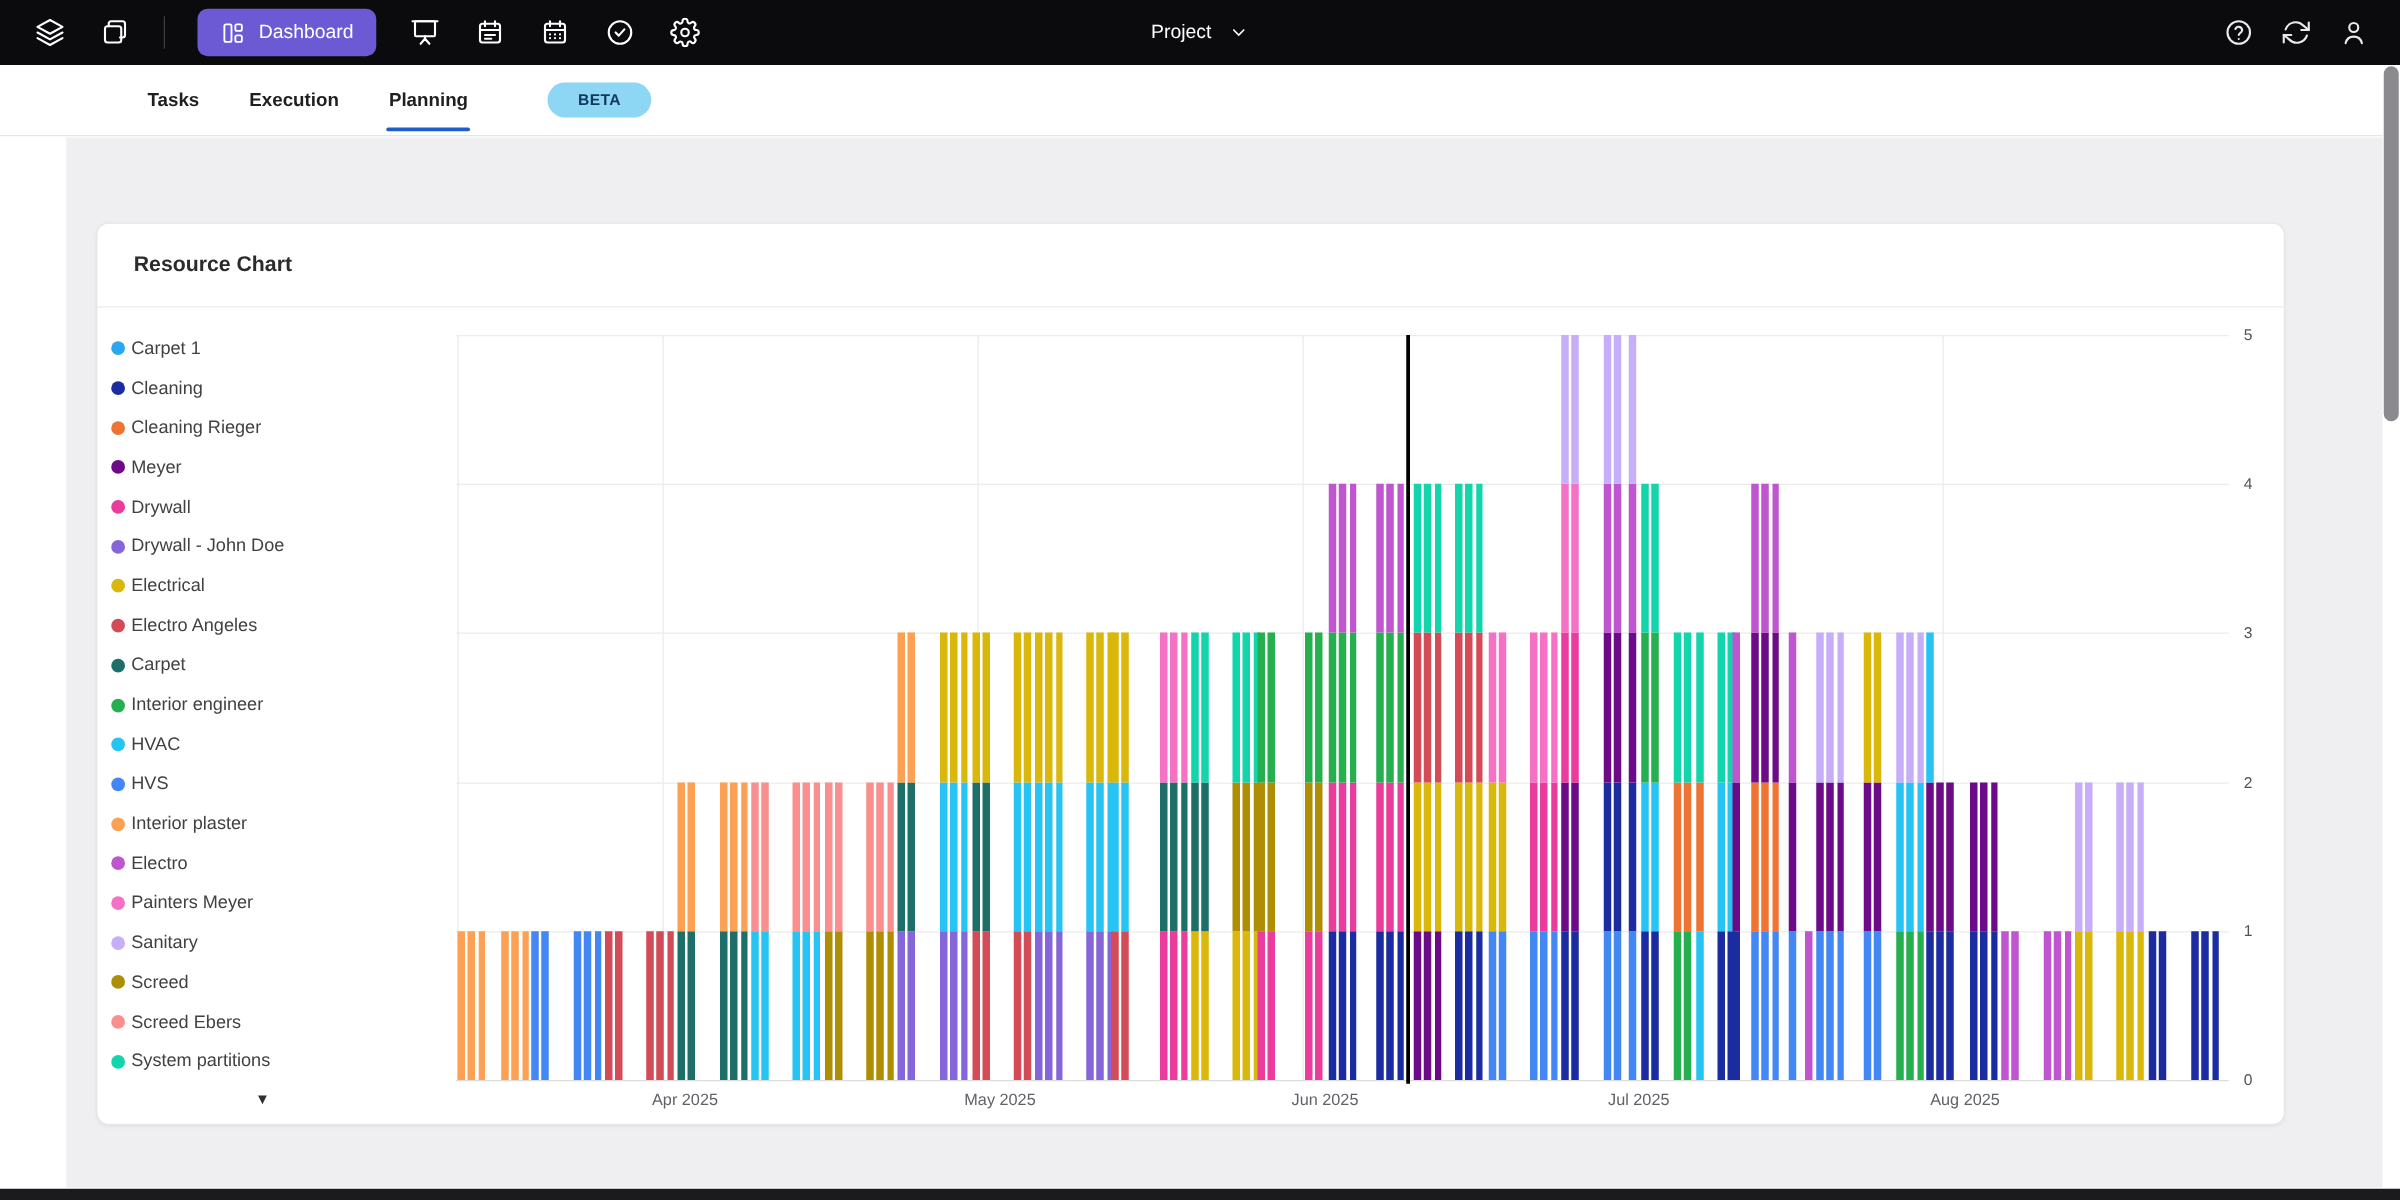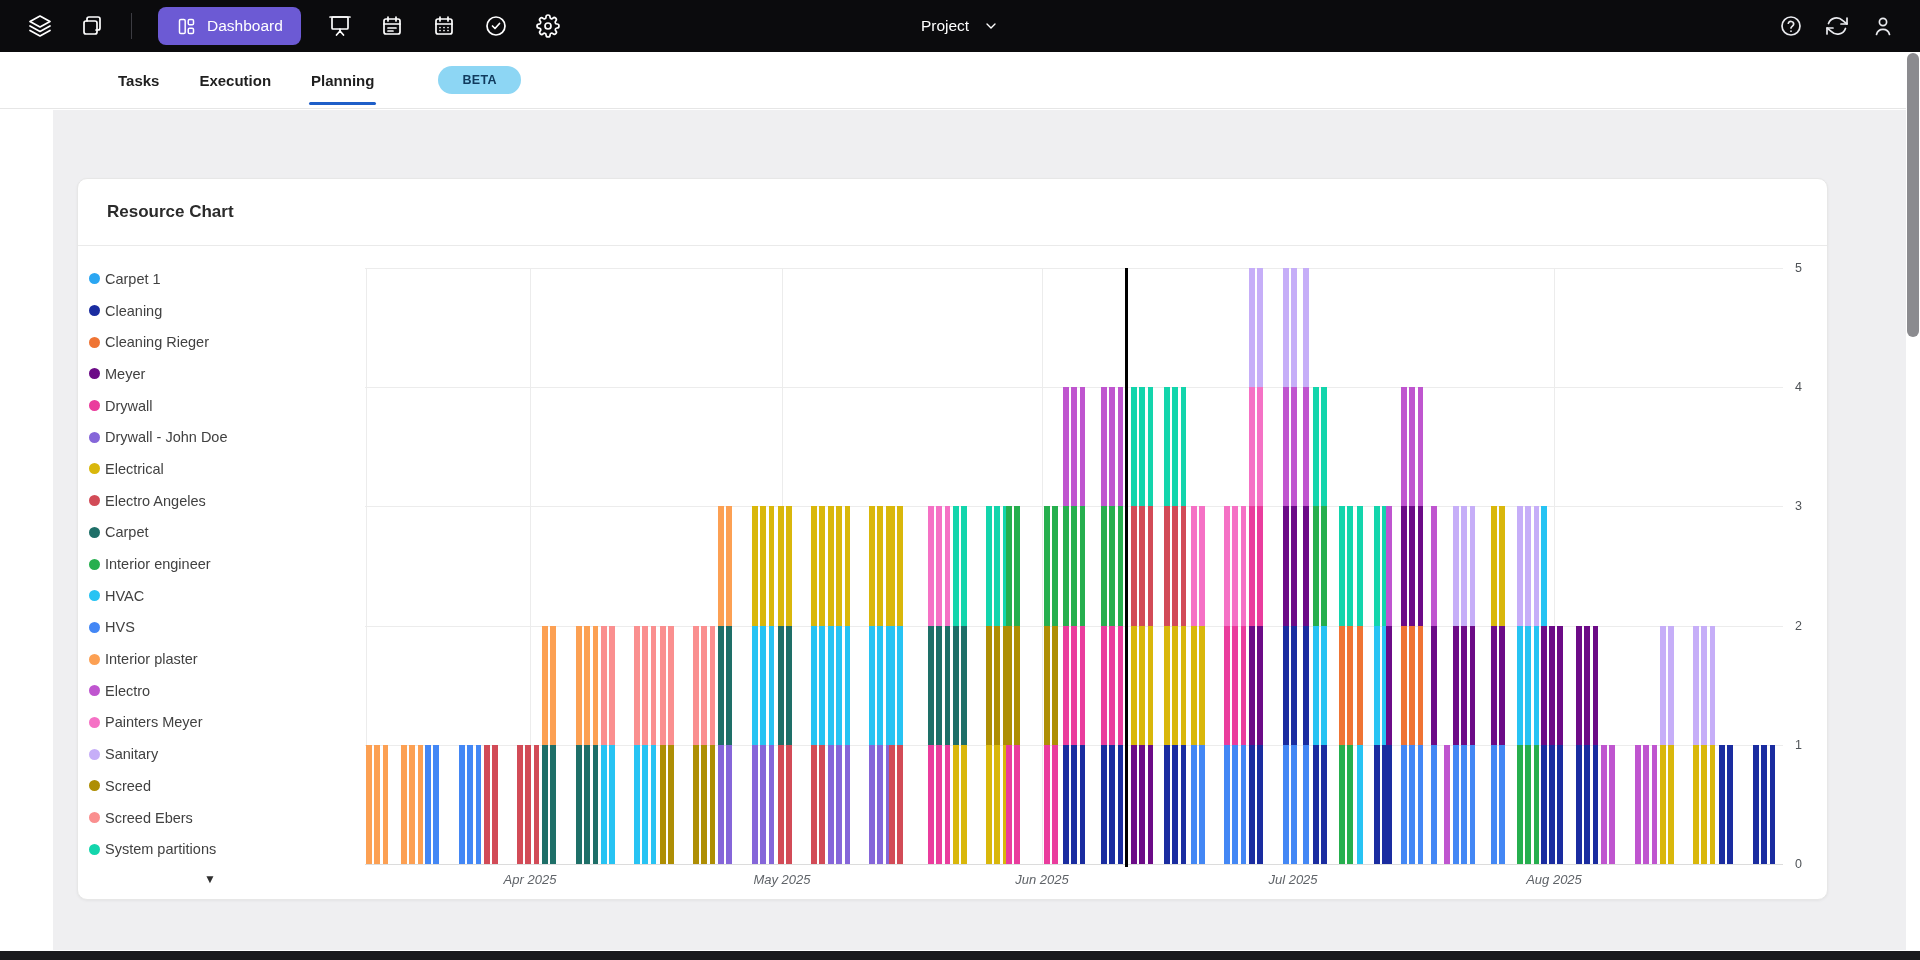--- a/index.html
+++ b/index.html
@@ -66,21 +66,21 @@
 
   
   .plot { position:absolute; left:287px; top:89px; width:1418px; height:596px; }
   .gridline-h { position:absolute; left:0; width:100%; height:1px; background:#ececec; }
   .gridline-h.axis { background:#dcdcdc; }
   .gridline-v { position:absolute; top:0; height:100%; width:1px; background:#ececec; }
   .bar-seg { position:absolute; width:5.5px; }
   .today-line { position:absolute; top:0; width:3px; height:599px; background:#000; z-index:5; }
   .ylabels { position:absolute; left:1717px; top:89px; width:30px; height:596px; }
   .ytick { position:absolute; left:0; transform:translateY(-50%); font-size:12.5px; color:#4f5357; }
-  .xlabels { position:absolute; left:287px; top:693px; width:1418px; height:20px;font-style:italic; }
+  .xlabels { position:absolute; left:305px; top:693px; width:1418px; height:20px; }
   .xtick { position:absolute; transform:translateX(-50%); font-size:13px; color:#5f6368; white-space:nowrap; }
 
   
   .scroll-track { position:absolute; right:0; top:52px; width:14px; height:898px; background:#fff; }
   .scroll-thumb { position:absolute; left:1px; top:1px; width:12px; height:284px; background:#8b8b8f;
     border-radius:6px; cursor:pointer; }
   .bottom-strip { position:absolute; left:0; bottom:0; width:1920px; height:9px; background:#1b1b1e; }
 </style>
 </head>
 <body>

